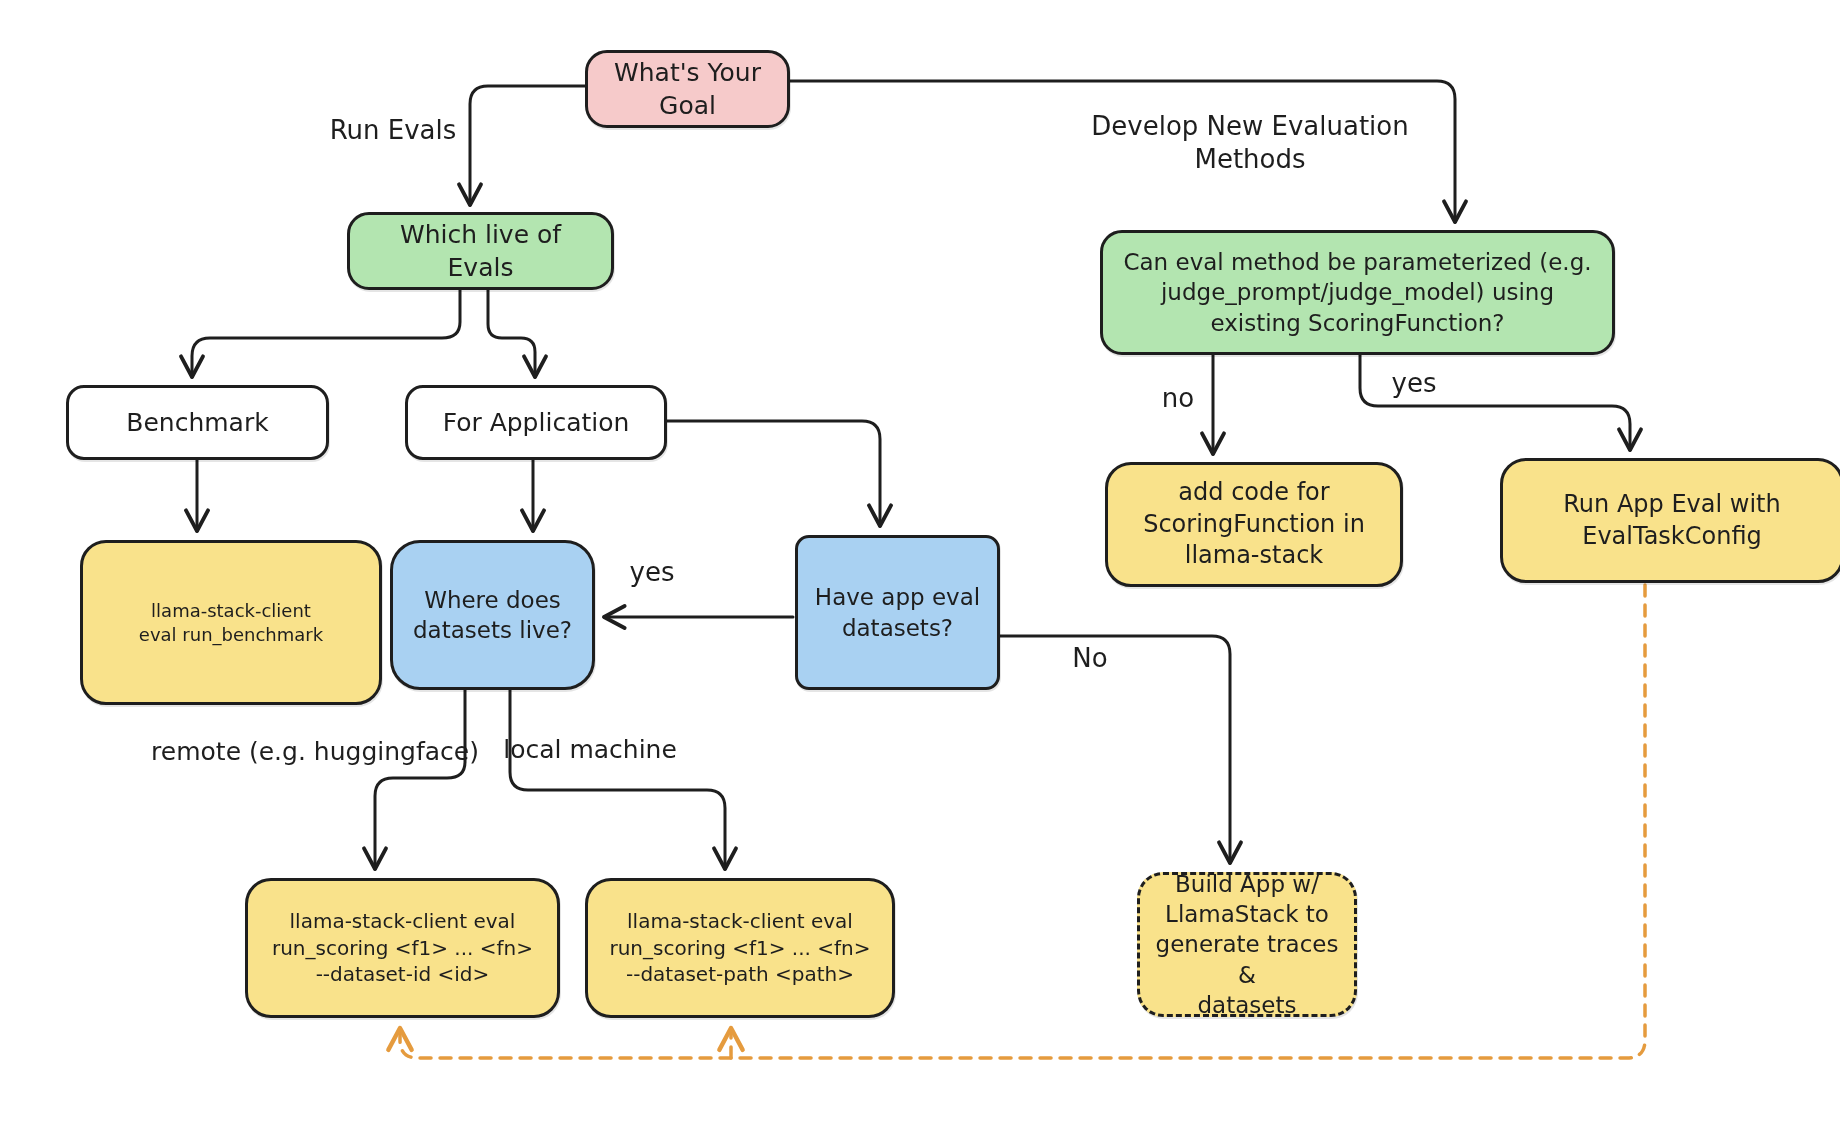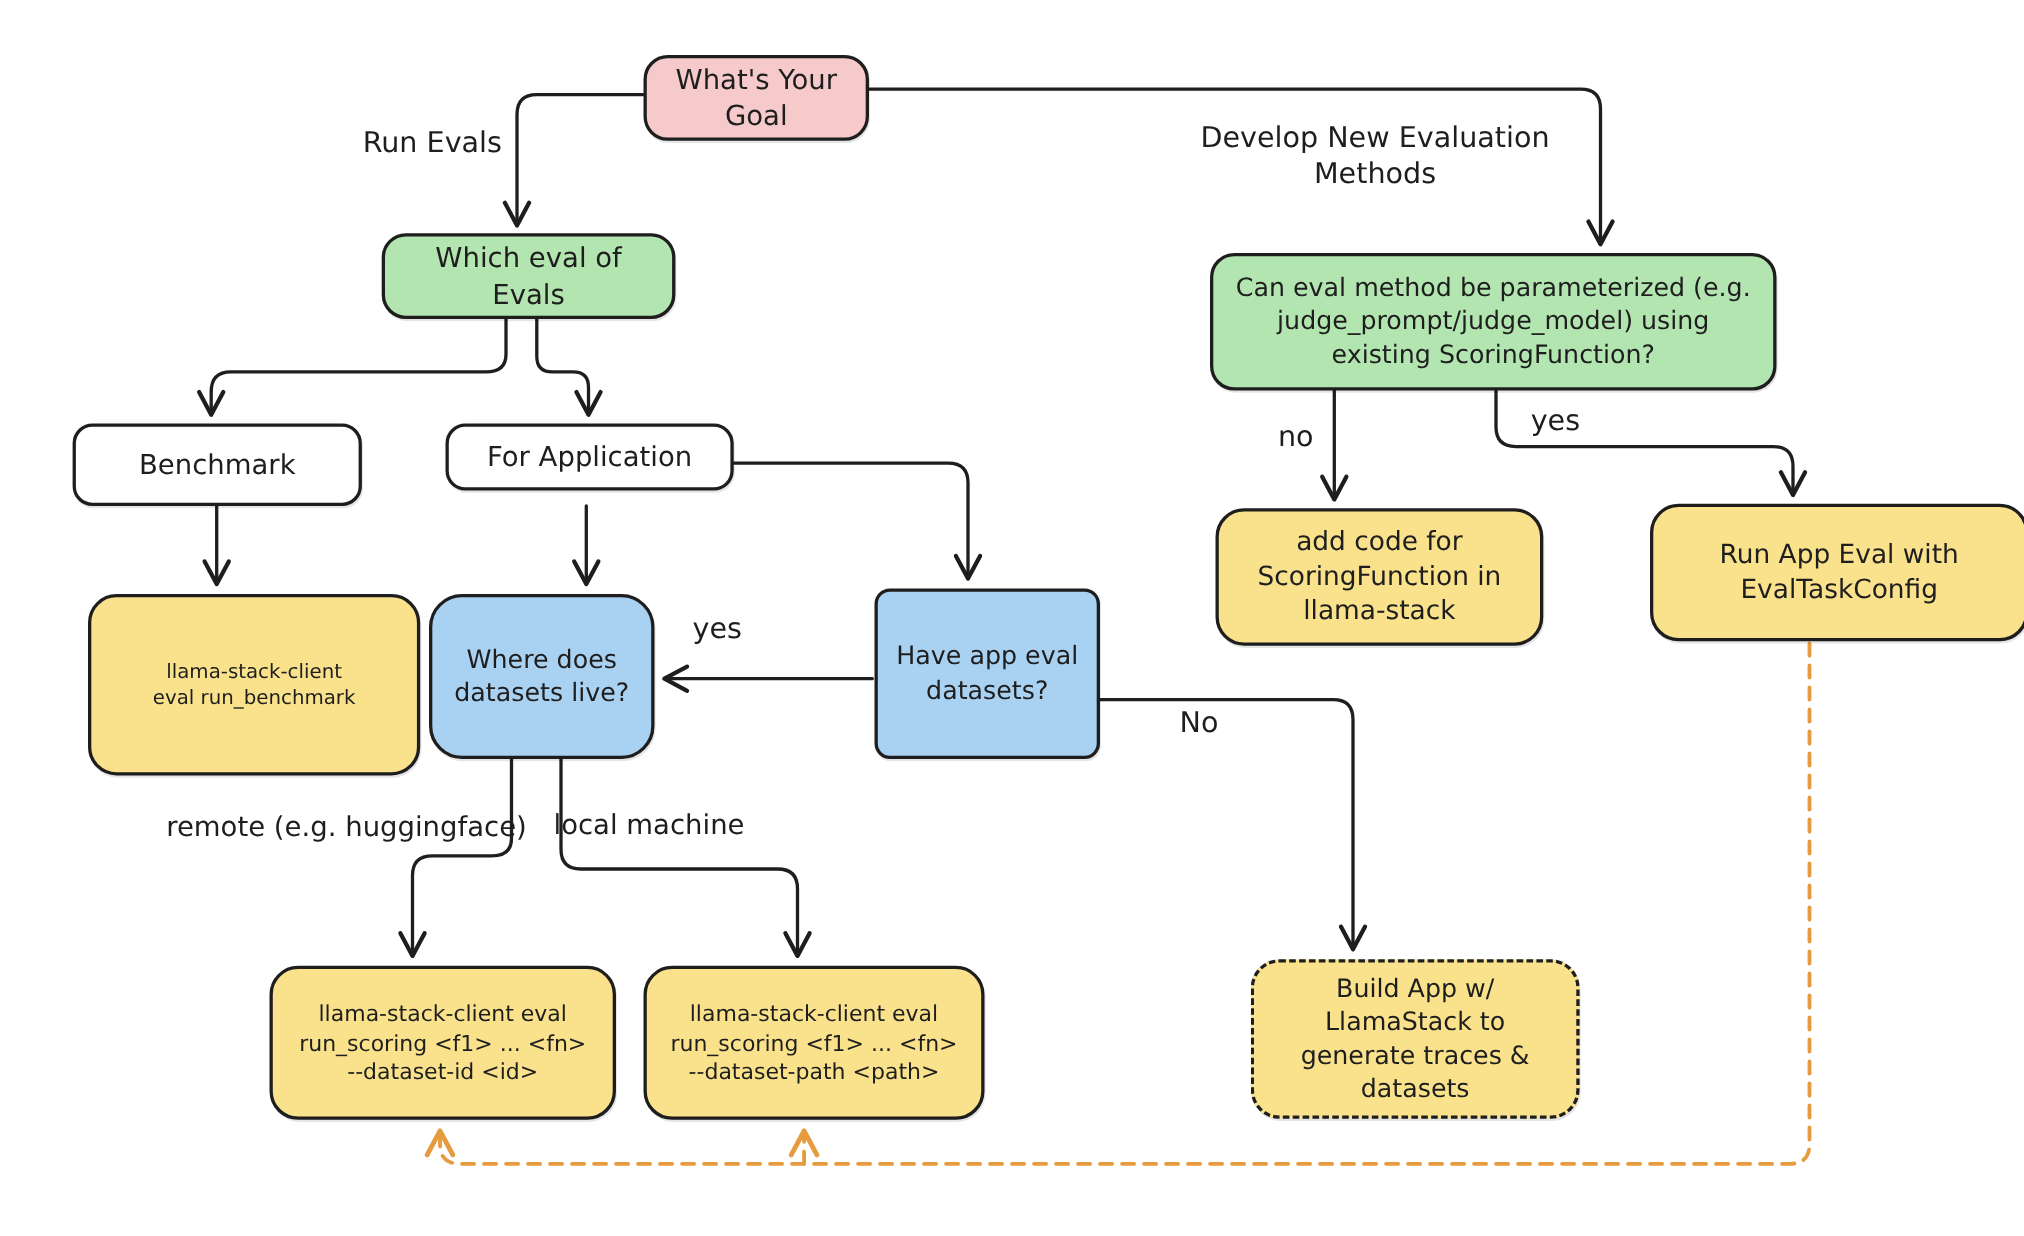--- a/index.html
+++ b/index.html
@@ -72,30 +72,30 @@
     </g>
     <g fill="none" stroke="#e59b3e" stroke-width="3.5" stroke-linecap="round" stroke-linejoin="round" stroke-dasharray="11 9">
       <path d="M 1645 585 V 1040 Q 1645 1058 1627 1058 H 418 Q 400 1058 400 1040 V 1028" marker-end="url(#arrowO)"></path>
       <path d="M 731 1058 V 1028" marker-end="url(#arrowO)"></path>
     </g>
   </svg>
 
   <div class="node pink" style="left:585px; top:50px; width:205px; height:78px; font-size:25px;">What's Your
 Goal</div>
 
-  <div class="node green" style="left:347px; top:212px; width:267px; height:78px; font-size:25px;">Which eval of
+  <div class="node green" style="left:347px; top:212px; width:267px; height:78px; font-size:25px;">Which live of
 Evals</div>
 
   <div class="node green" style="left:1100px; top:230px; width:515px; height:125px; font-size:23px; padding:6px 4px;">Can eval method be parameterized (e.g.
 judge_prompt/judge_model) using
 existing ScoringFunction?</div>
 
   <div class="node whitebg" style="left:66px; top:385px; width:263px; height:75px; font-size:25px;">Benchmark</div>
 
-  <div class="node whitebg" style="left:405px; top:385px; width:262px; height:61px; font-size:25px;">For Application</div>
+  <div class="node whitebg" style="left:405px; top:385px; width:262px; height:75px; font-size:25px;">For Application</div>
 
   <div class="node yellow" style="left:65px; top:540px; width:302px; height:165px; font-size:18px;margin-left:15px;">llama-stack-client
 eval run_benchmark</div>
 
   <div class="node blue" style="left:390px; top:540px; width:205px; height:150px; font-size:23px;">Where does
 datasets live?</div>
 
   <div class="node blue" style="left:795px; top:535px; width:205px; height:155px; font-size:23px;border-radius:14px;">Have app eval
 datasets?</div>
 
@@ -107,21 +107,21 @@
 EvalTaskConfig</div>
 
   <div class="node yellow" style="left:245px; top:878px; width:315px; height:140px; font-size:20px;">llama-stack-client eval
 run_scoring &lt;f1&gt; ... &lt;fn&gt;
 --dataset-id &lt;id&gt;</div>
 
   <div class="node yellow" style="left:585px; top:878px; width:310px; height:140px; font-size:20px;">llama-stack-client eval
 run_scoring &lt;f1&gt; ... &lt;fn&gt;
 --dataset-path &lt;path&gt;</div>
 
-  <div class="node yellow dashed" style="left:1137px; top:872px; width:299px; height:145px; font-size:23px;">Build App w/
+  <div class="node yellow dashed" style="left:1137px; top:872px; width:220px; height:145px; font-size:23px;">Build App w/
 LlamaStack to
 generate traces &amp;
 datasets</div>
 
   <div class="edge-label" style="left:393px; top:130px;">Run Evals</div>
 
   <div class="edge-label" style="left:1250px; top:142px;">Develop New Evaluation
 Methods</div>
 
   <div class="edge-label" style="left:1178px; top:398px;">no</div>

